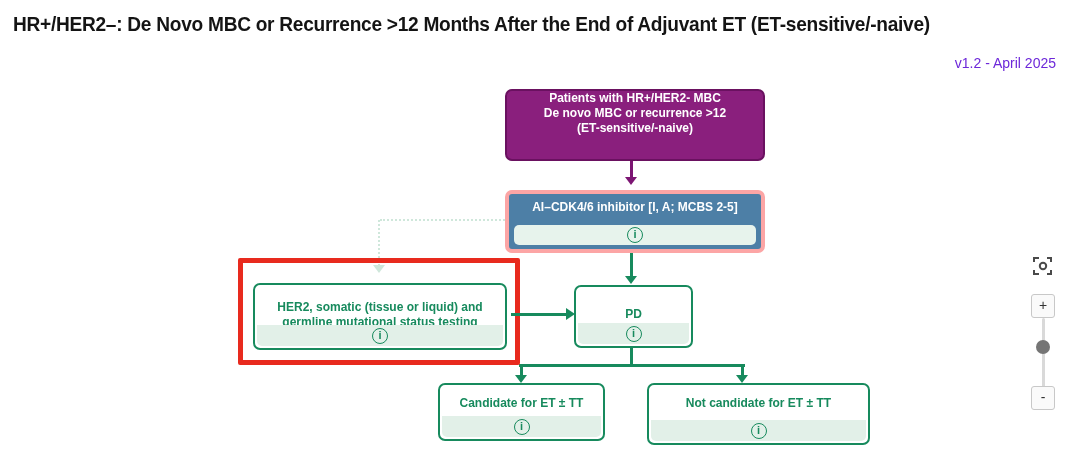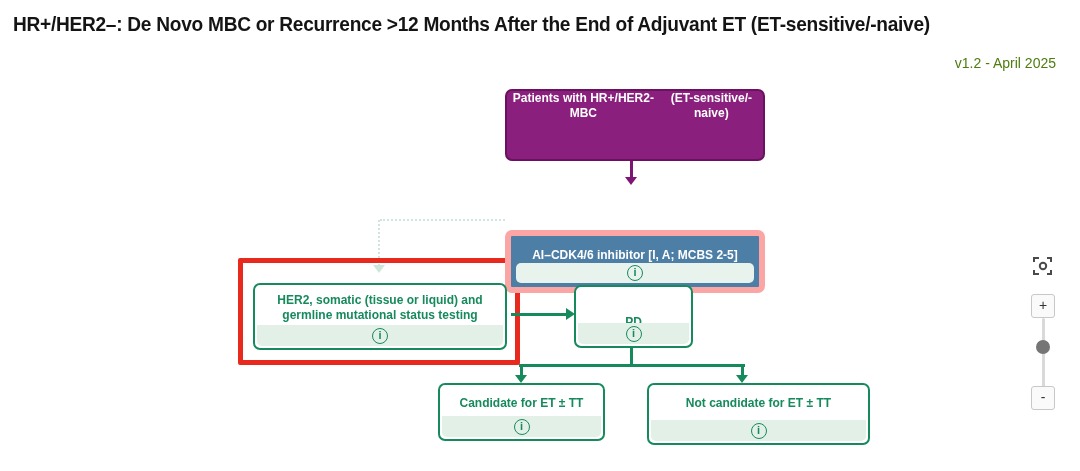--- a/index.html
+++ b/index.html
@@ -6,36 +6,35 @@
   body { background:#ffffff; font-family:"Liberation Sans", sans-serif; }
   .canvas { position:relative; width:1080px; height:471px; background:#fff; overflow:hidden; }
 
   .page-title {
     position:absolute; left:13px; top:12px; width:1060px;
     font-size:21px; font-weight:700; color:#141414; letter-spacing:-0.3px;
     transform:scaleX(0.91); transform-origin:left center; white-space:nowrap;
   }
   .version {
     position:absolute; top:55px; right:24px;
-    font-size:14px; color:#4d7c0f;
+    font-size:14px; color:#6d28d9;
   }
 
   
   .node {
     position:absolute; border-radius:7px; text-align:center;
     font-size:12px; font-weight:700; line-height:15px; z-index:4;
   }
   .node-purple {
     background:#8a1f7d; border:2px solid #6a1160; color:#ffffff;
-    display:flex; justify-content:center;
+    display:flex; flex-direction:column; 
   }
   .node-blue {
-    background:#4d7fa6; border:6px solid #fca5a5; color:#ffffff;
-    padding-top:12px;
-    margin-top:40px;
+    background:#4d7fa6; border:4px solid #fca5a5; color:#ffffff;
+    padding-top:6px;
   }
   .node-green {
     background:#ffffff; border:2px solid #178a5d; color:#178a5d;
   }
   .footer-inset {
     position:absolute; left:5px; right:5px; bottom:4px; height:20px;
     background:#e7f3ec; border-radius:5px;
     display:flex; align-items:center; justify-content:center; cursor:pointer;
   }
   .footer-flush {
@@ -105,39 +104,40 @@
   <div class="hline green-line" style="left:519px; top:364px; width:226px; height:3px;"></div>
   <div class="vline green-line" style="left:520px; top:364px; width:3px; height:12px;"></div>
   <div class="arrow arrow-down-green" style="left:515px; top:375px;"></div>
   <div class="vline green-line" style="left:741px; top:364px; width:3px; height:12px;"></div>
   <div class="arrow arrow-down-green" style="left:736px; top:375px;"></div>
 
   <div class="highlight"></div>
 
   <div class="node node-purple" style="left:505px; top:89px; width:260px; height:72px;">
     <div>Patients with HR+/HER2- MBC</div>
+    <div>De novo MBC or recurrence &gt;12</div>
     <div>(ET-sensitive/-naive)</div>
   </div>
 
   <div class="node node-blue" style="left:505px; top:190px; width:260px; height:63px;">
     <div>AI–CDK4/6 inhibitor [I, A; MCBS 2-5]</div>
     <div class="footer-inset">
       <span class="info-icon">i</span>
     </div>
   </div>
 
-  <div class="node node-green" style="left:253px; top:283px; width:254px; height:67px; padding-top:8px;">
+  <div class="node node-green" style="left:253px; top:283px; width:254px; height:67px; padding-top:15px;">
     <div>HER2, somatic (tissue or liquid) and</div>
     <div>germline mutational status testing</div>
     <div class="footer-flush">
       <span class="info-icon">i</span>
     </div>
   </div>
 
-  <div class="node node-green" style="left:574px; top:285px; width:119px; height:63px; padding-top:28px;">
+  <div class="node node-green" style="left:574px; top:285px; width:119px; height:63px; padding-top:20px;">
     <div>PD</div>
     <div class="footer-flush">
       <span class="info-icon">i</span>
     </div>
   </div>
 
   <div class="node node-green" style="left:438px; top:383px; width:167px; height:58px; padding-top:11px;">
     <div>Candidate for ET ± TT</div>
     <div class="footer-flush">
       <span class="info-icon">i</span>

